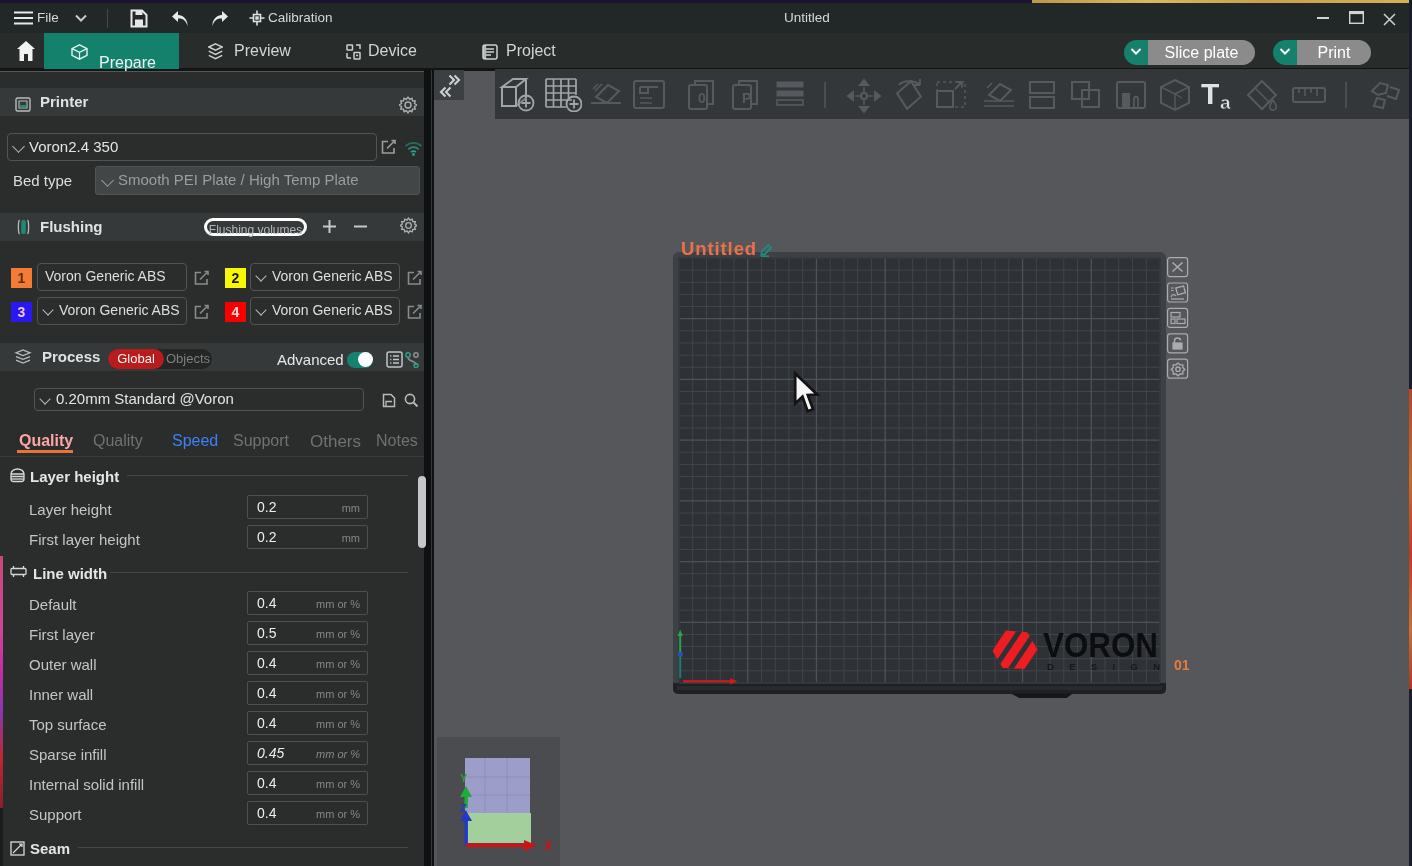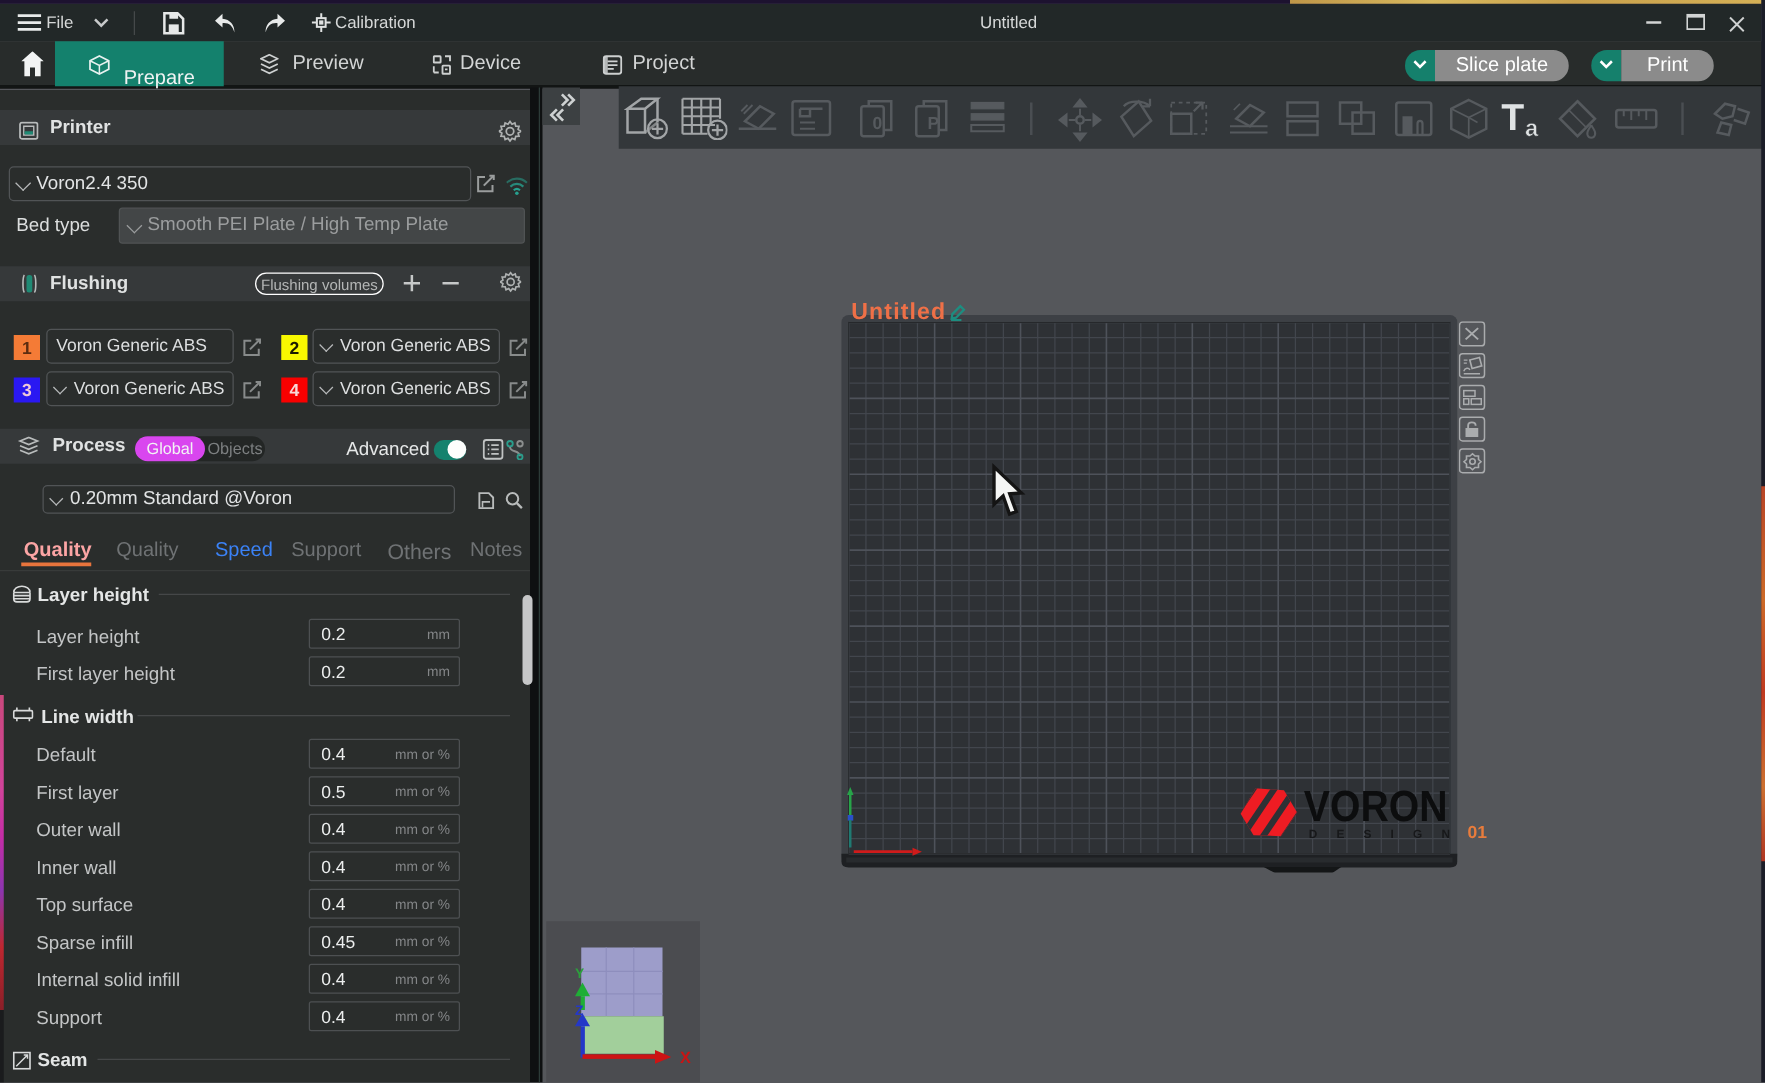--- a/index.html
+++ b/index.html
@@ -174,21 +174,21 @@
 
   <div class="secbar" style="top:141px;"></div>
   <svg class="abs" style="left:16px;top:147px" width="15" height="16" viewBox="0 0 15 16">
         <g fill="none" stroke="#b9bcbc" stroke-width="1.3">
           <path d="M3.5,1 C2,2.5 2,13.5 3.5,15"></path>
           <path d="M11.5,1 C13,2.5 13,13.5 11.5,15"></path>
         </g>
         <rect x="5.2" y="1" width="4.6" height="14" rx="2" fill="#1f8a74"></rect>
       </svg>
   <div class="sechead" style="left:40px;top:146px;">Flushing</div>
-  <div class="abs" style="left:204px;top:146px;width:103px;height:18px;border:1px solid #ffffff;border-radius:10px;color:#b4b6b6;font-size:12px;text-align:center;line-height:18px;">Flushing volumes</div>
+  <div class="abs" style="left:204px;top:146px;width:103px;height:18px;border:3px solid #ffffff;border-radius:10px;color:#b4b6b6;font-size:12px;text-align:center;line-height:18px;">Flushing volumes</div>
   <svg class="abs" style="left:322px;top:147px" width="15" height="15" viewBox="0 0 15 15">
         <path d="M7.5,1V14M1,7.5H14" stroke="#c6c8c8" stroke-width="2"></path>
       </svg>
   <svg class="abs" style="left:353px;top:147px" width="15" height="15" viewBox="0 0 15 15">
         <path d="M1,7.5H14" stroke="#c6c8c8" stroke-width="2"></path>
       </svg>
   <svg class="abs" style="left:400px;top:145px" width="17" height="17" viewBox="0 0 18 18">
         <g fill="none" stroke="#aeb1b1" stroke-width="1.4">
           <circle cx="9" cy="9" r="3"></circle>
           <path d="M9,1.2 L10.6,3.4 L12.9,2.3 L13.6,4.9 L16.2,5 L15.5,7.5 L17.8,9 L15.5,10.5 L16.2,13 L13.6,13.1 L12.9,15.7 L10.6,14.6 L9,16.8 L7.4,14.6 L5.1,15.7 L4.4,13.1 L1.8,13 L2.5,10.5 L0.2,9 L2.5,7.5 L1.8,5 L4.4,4.9 L5.1,2.3 L7.4,3.4 Z"></path>
@@ -234,21 +234,21 @@
   <div class="secbar" style="top:271px;"></div>
   <svg class="abs" style="left:14px;top:277px" width="18" height="16" viewBox="0 0 18 16">
         <g fill="none" stroke="#b9bcbc" stroke-width="1.3">
           <path d="M2,3.8 L9,1 L16,3.8 L9,6.6 Z"></path>
           <path d="M2,7.6 L9,10.4 L16,7.6"></path>
           <path d="M2,11.2 L9,14 L16,11.2"></path>
         </g>
       </svg>
   <div class="sechead" style="left:42px;top:276px;">Process</div>
   <div class="abs" style="left:108px;top:277px;width:104px;height:20px;background:#232625;border-radius:10px;"></div>
-  <div class="abs" style="left:108px;top:277px;width:56px;height:20px;background:#d946ef;border-radius:10px;color:#f2f4f4;font-size:13px;text-align:center;line-height:20px;">Global</div>
+  <div class="abs" style="left:108px;top:277px;width:56px;height:20px;background:#b91c1c;border-radius:10px;color:#f2f4f4;font-size:13px;text-align:center;line-height:20px;">Global</div>
   <div class="abs" style="left:165px;top:277px;width:46px;height:20px;color:#7c7f80;font-size:13px;text-align:center;line-height:20px;">Objects</div>
   <div class="abs" style="left:277px;top:279px;font-size:15px;color:#e6e8e8;">Advanced</div>
   <div class="abs" style="left:347px;top:280px;width:26px;height:16px;background:#14826e;border-radius:8px;"></div>
   <div class="abs" style="left:358px;top:280px;width:15px;height:15px;background:#fdfefd;border-radius:50%;"></div>
   <svg class="abs" style="left:386px;top:279px" width="17" height="17" viewBox="0 0 17 17">
         <rect x="1" y="1" width="15" height="15" rx="2" fill="none" stroke="#c0c3c3" stroke-width="1.5"></rect>
         <path d="M4.2,5 H5.4 M7,5 H13 M4.2,8.5 H5.4 M7,8.5 H13 M4.2,12 H5.4 M7,12 H13" stroke="#c0c3c3" stroke-width="1.4"></path>
       </svg>
   <svg class="abs" style="left:404px;top:279px" width="16" height="17" viewBox="0 0 16 17">
         <g fill="none" stroke="#2a9d8c" stroke-width="1.5">
@@ -328,21 +328,21 @@
   <div class="inbox" style="top:609px;">
         <span class="inval">0.4</span>
         <span class="inunit">mm or %</span>
       </div>
   <div class="glabel" style="left:29px;top:644px;">Top surface</div>
   <div class="inbox" style="top:639px;">
         <span class="inval">0.4</span>
         <span class="inunit">mm or %</span>
       </div>
   <div class="glabel" style="left:29px;top:674px;">Sparse infill</div>
-  <div class="inbox" style="top:669px;">
+  <div class="inbox" style="top:669px;font-style:italic;">
         <span class="inval">0.45</span>
         <span class="inunit">mm or %</span>
       </div>
   <div class="glabel" style="left:29px;top:704px;">Internal solid infill</div>
   <div class="inbox" style="top:699px;">
         <span class="inval">0.4</span>
         <span class="inunit">mm or %</span>
       </div>
   <div class="glabel" style="left:29px;top:734px;">Support</div>
   <div class="inbox" style="top:729px;">

